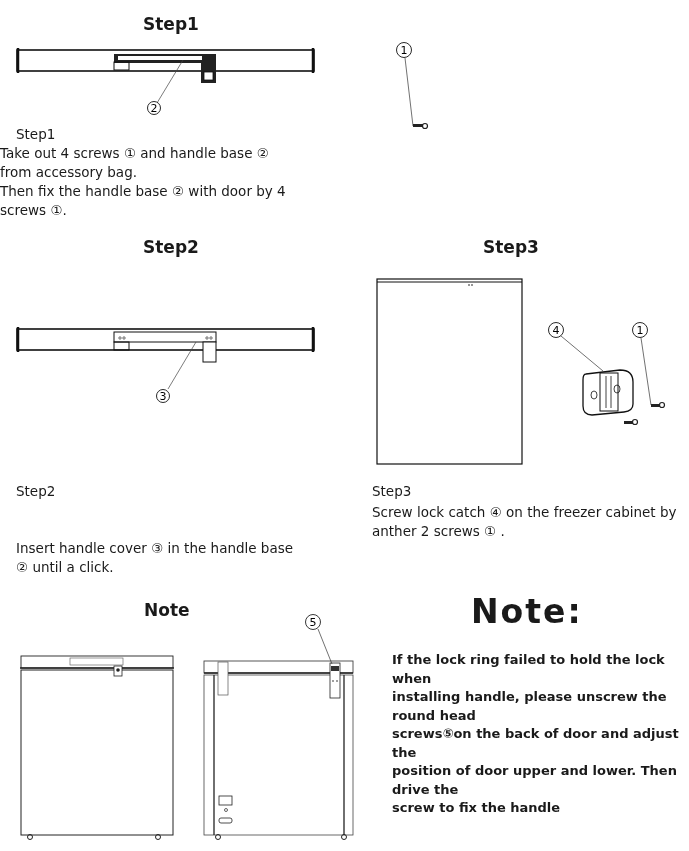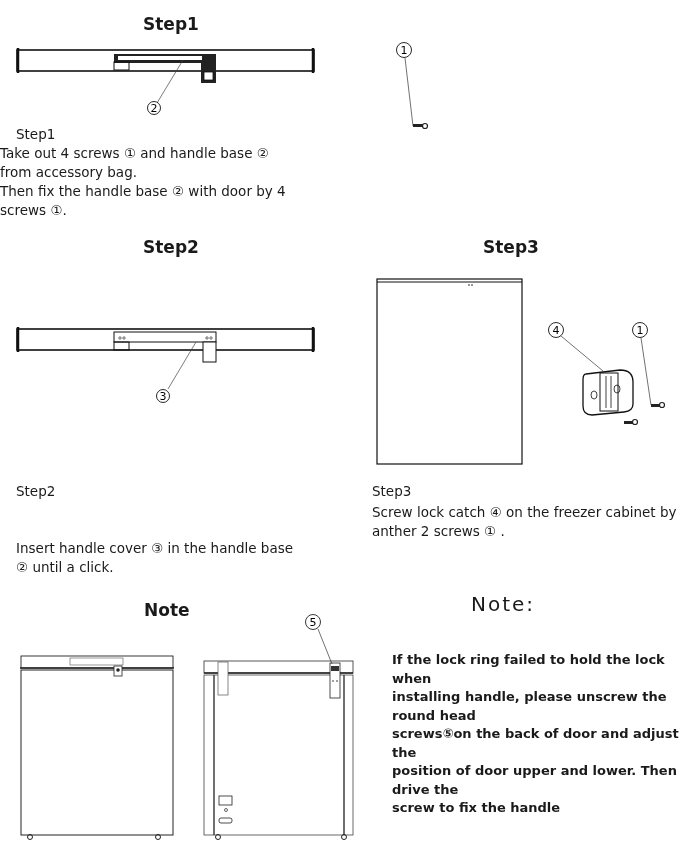--- a/index.html
+++ b/index.html
@@ -1,21 +1,21 @@
 <!DOCTYPE html>
 <html><head>
 <meta charset="utf-8">
 <style>
   html, body { margin: 0; padding: 0; background: #ffffff; }
   body { width: 689px; height: 851px; position: relative; overflow: hidden;
          font-family: "DejaVu Sans", sans-serif; color: #1a1a1a; }
   .abs { position: absolute; }
   .heading { font-weight: bold; font-size: 17px; color: #1a1a1a; }
   .body-text { font-size: 13.5px; line-height: 19px; color: #1a1a1a; white-space: pre-line; }
-  .note-big { font-weight: normal; font-size: 20px; letter-spacing: 2px; color: #1a1a1a; }
+  .note-big { font-weight: bold; font-size: 33px; letter-spacing: 2px; color: #1a1a1a; }
   .note-text { font-weight: bold; font-size: 13px; line-height: 18.5px; color: #1a1a1a; white-space: pre-line; margin-left: 20px; }
   svg { position: absolute; overflow: visible; }
   .lbl { font-family: "DejaVu Sans", sans-serif; font-size: 11px; }
 </style>
 </head>
 <body>
 
 <div class="abs heading" style="left:143px; top:14px;">Step1</div>
 
 <svg style="left:0;top:0;" width="689" height="851">

